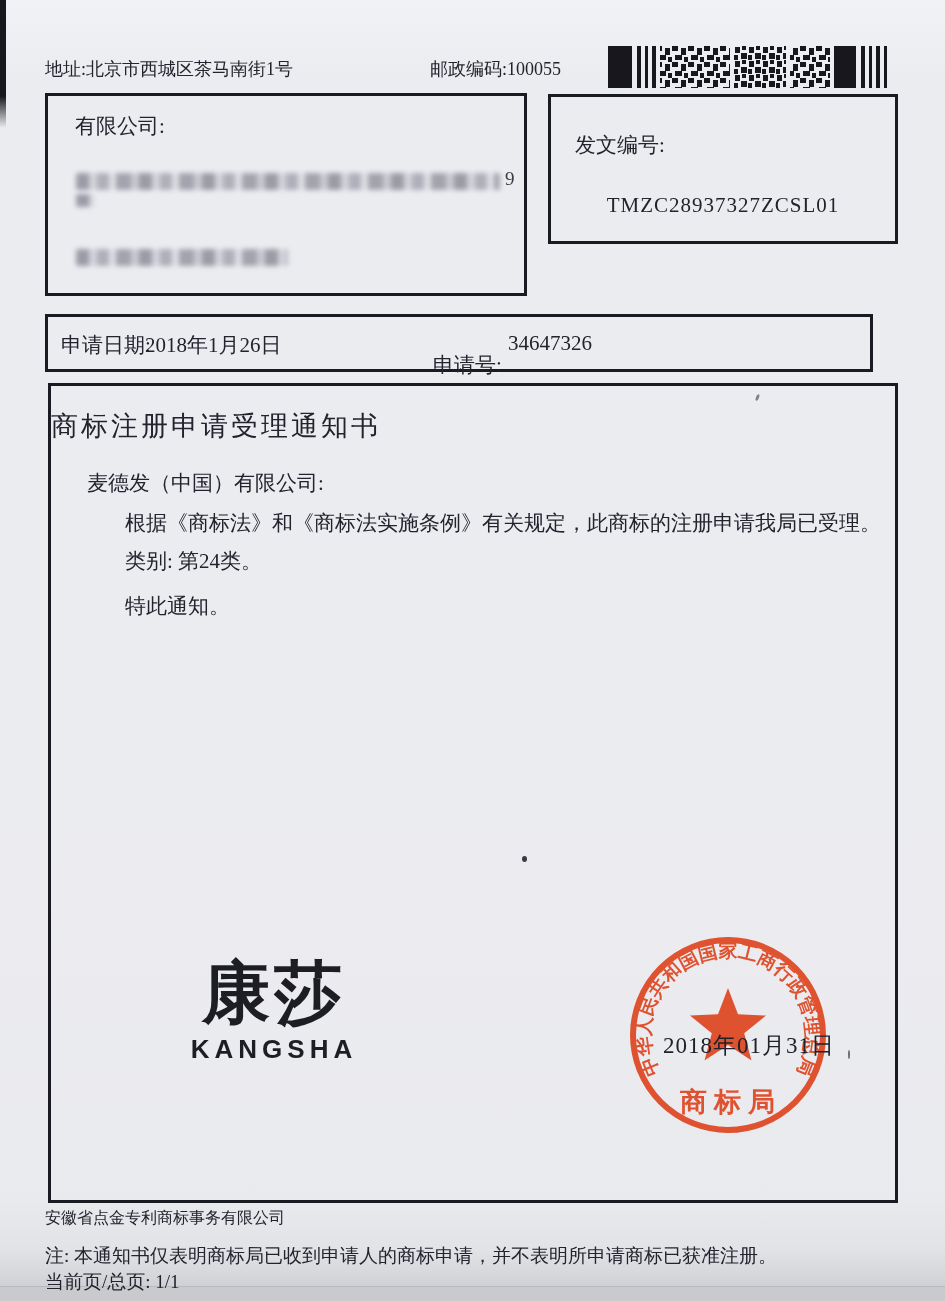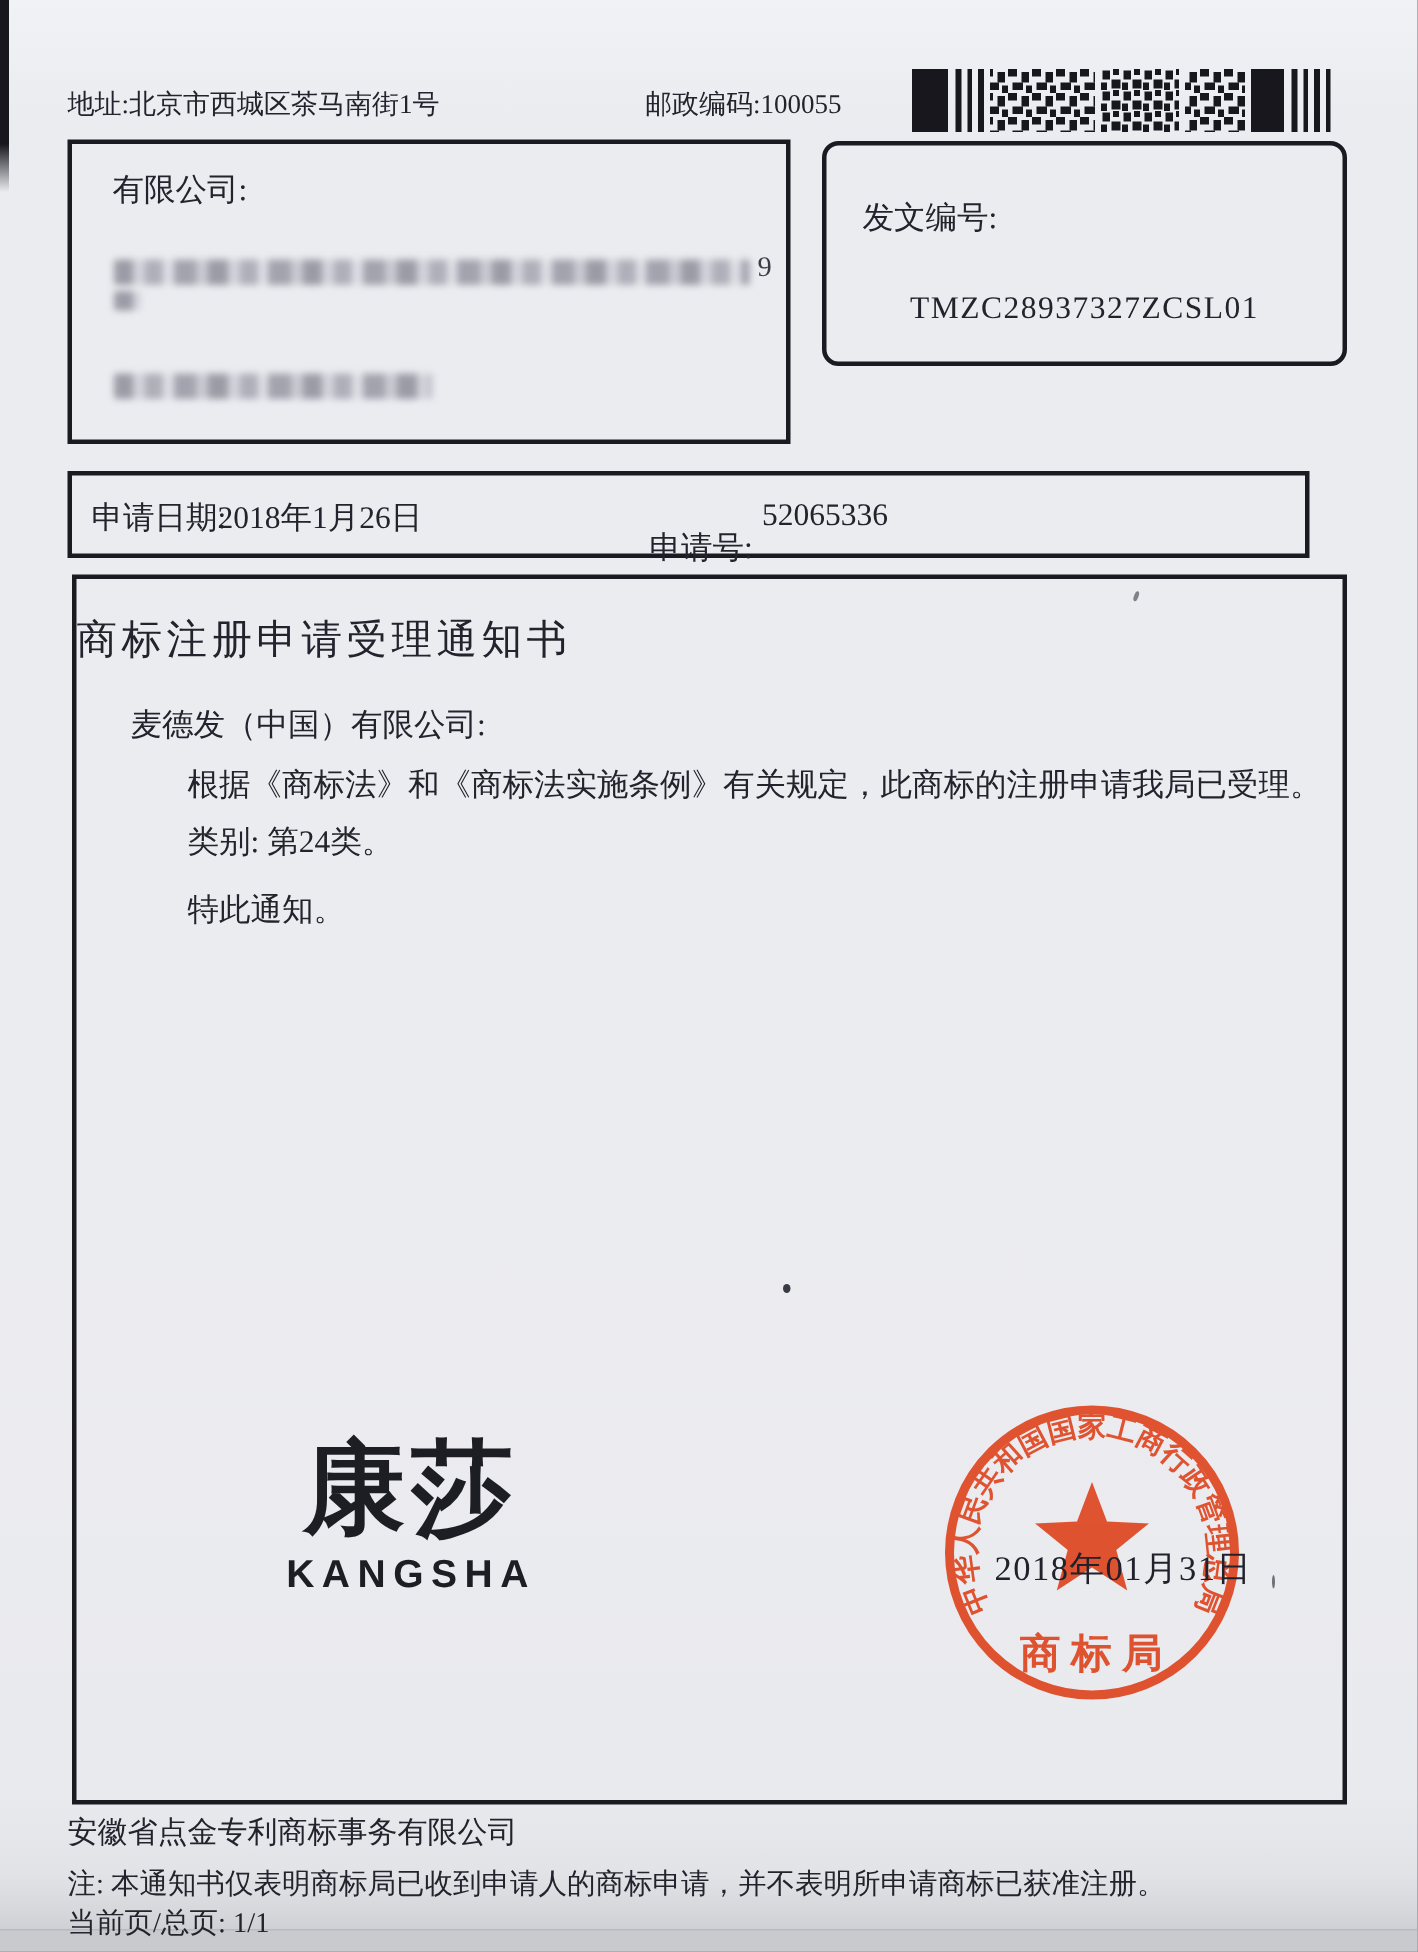--- a/index.html
+++ b/index.html
@@ -10,21 +10,21 @@
     color:#23232d;
   }
   .abs{position:absolute;}
   
   .org-title{left:0;right:0;top:8px;text-align:center;font-size:34px;font-weight:700;letter-spacing:2px;}
   .addr-line{top:57px;font-size:18px;}
   .addr{left:45px;} .pcode{left:430px;}
   
   .frame{border:3px solid #1a1a22;box-sizing:border-box;background:transparent;}
   .box-recipient{left:45px;top:93px;width:482px;height:203px;}
-  .box-dispatch{left:548px;top:94px;width:350px;height:150px;border-radius:11px;}
+  .box-dispatch{left:548px;top:94px;width:350px;height:150px;}
   .box-app{left:45px;top:314px;width:828px;height:58px;}
   .box-notice{left:48px;top:383px;width:850px;height:820px;}
   .lbl{font-size:21px;}
   
   .blur-line{
     background:repeating-linear-gradient(90deg,#8e8e9a 0 13px,#cfcfd8 13px 21px,#a5a5b1 21px 33px,#dddde4 33px 40px,#9797a3 40px 55px,#c4c4cd 55px 63px);
     filter:blur(2.6px);border-radius:2px;opacity:.85;
   }
   .digit-visible{font-size:19px;color:#3c3c46;}
   .dispatch-num{left:0;width:100%;top:96px;text-align:center;font-size:21px;letter-spacing:1px;}
@@ -33,21 +33,21 @@
   .addressee{left:36px;top:83px;font-size:21px;}
   .body-line{font-size:21px;}
   
   .logo{left:128px;top:572px;width:190px;text-align:center;color:#1d1d24;}
   .logo-cn{font-family:"Liberation Sans","DejaVu Sans",sans-serif;font-size:68px;font-weight:900;letter-spacing:4px;line-height:1;}
   .logo-en{font-family:"Liberation Sans","DejaVu Sans",sans-serif;font-size:26px;font-weight:700;letter-spacing:5px;margin-top:8px;}
   
   .seal-box{left:572px;top:544px;width:210px;height:210px;}
   .seal-date{left:612px;top:644px;font-size:23px;letter-spacing:1px;color:#21212b;}
   
-  .agent{left:45px;top:1208px;font-size:20px;}
+  .agent{left:45px;top:1208px;font-size:16px;}
   .footer-row{left:45px;top:1243px;width:860px;display:flex;justify-content:space-between;font-size:19px;flex-direction:column;}
   
   .edge-left{left:0;top:0;width:6px;height:128px;background:linear-gradient(180deg,#17171d 0%,#17171d 75%,rgba(23,23,29,0) 100%);}
   .bottom-band{left:0;top:1286px;width:945px;height:15px;background:#c9cace;border-top:1px solid #b9b9bf;}
   .speck{background:#3a3a44;border-radius:50%;}
 </style>
 </head>
 <body>
 
 <div id="page">
@@ -100,21 +100,21 @@
 
   <div class="abs frame box-dispatch">
     <div class="abs lbl" style="left:24px;top:34px;">发文编号:</div>
     <div class="abs dispatch-num">TMZC28937327ZCSL01</div>
   </div>
 
   <div class="abs frame box-app">
     <span class="abs lbl" style="left:13px;top:14px;">申请日期:</span>
     <span class="abs lbl" style="left:97px;top:14px;">2018年1月26日</span>
     <span class="abs lbl" style="left:385px;top:4px;margin-top:30px;">申请号:</span>
-    <span class="abs lbl" style="left:460px;top:14px;">52065336</span>
+    <span class="abs lbl" style="left:460px;top:14px;">34647326</span>
   </div>
 
   <div class="abs frame box-notice">
     <div class="abs notice-title">商标注册申请受理通知书</div>
     <div class="abs addressee">麦德发（中国）有限公司:</div>
     <div class="abs body-line" style="left:74px;top:123px;">根据《商标法》和《商标法实施条例》有关规定，此商标的注册申请我局已受理。</div>
     <div class="abs body-line" style="left:74px;top:161px;">类别: 第24类。</div>
     <div class="abs body-line" style="left:74px;top:206px;">特此通知。</div>
 
     <div class="abs logo">

